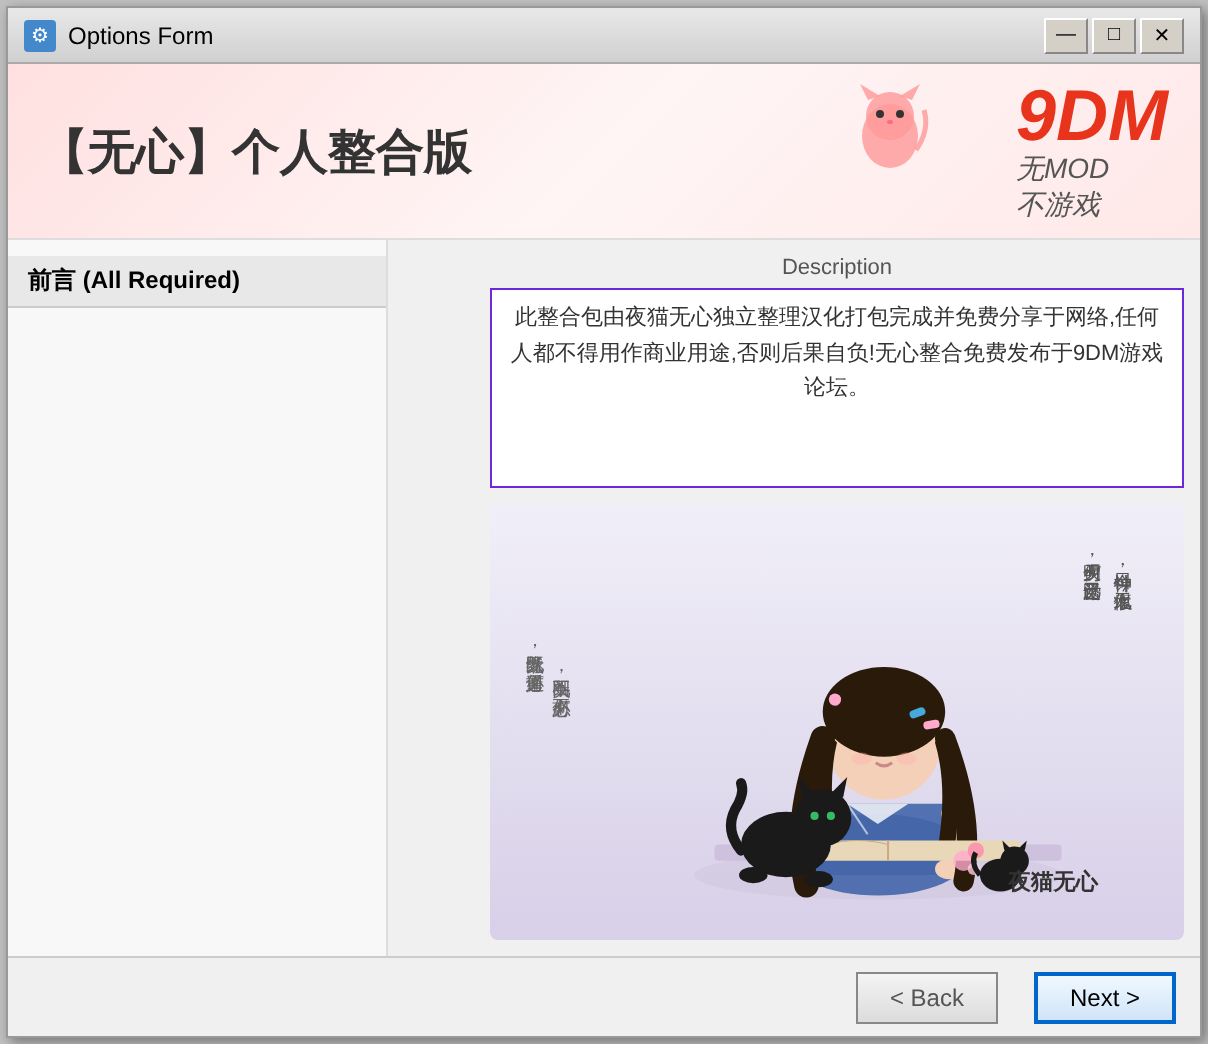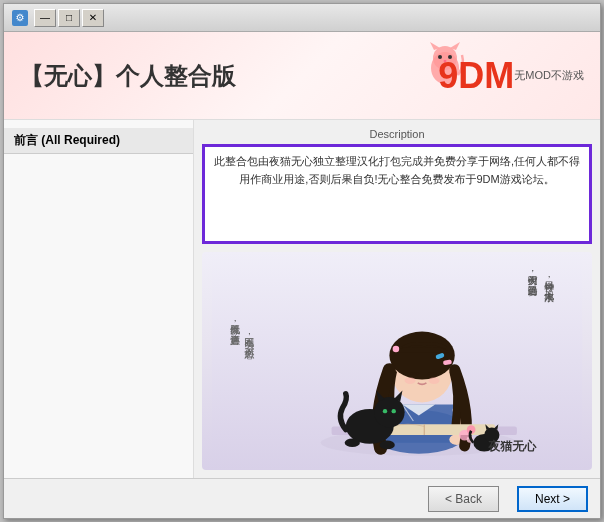--- a/index.html
+++ b/index.html
@@ -83,45 +83,47 @@
       font-weight: bold;
       color: #333;
       z-index: 1;
     }
     .header-logo-area {
       position: absolute;
       right: 16px;
       top: 50%;
       transform: translateY(-50%);
       display: flex;
-      flex-direction: row;
-      align-items: center;
+      flex-direction: column;
+      align-items: flex-start;
+      font-style: italic;
     }
     .logo-9dm {
       font-size: 36px;
       font-weight: bold;
       color: #e8341c;
       line-height: 1;
     }
     .logo-cat {
-      font-size: 11px;
+      font-size: 14px;
       color: #555;
       text-align: right;
     }
     
     .cat-icon-header {
       position: absolute;
       right: 130px;
       top: 8px;
     }
     
     .content-area {
       display: flex;
       flex: 1;
       overflow: hidden;
+      gap: 43px;
     }
     
     .left-panel {
       width: 190px;
       background: #f8f8f8;
       border-right: 1px solid #ddd;
       padding: 8px 0;
       flex-shrink: 0;
     }
     .section-header {
@@ -153,21 +155,21 @@
       padding: 8px;
       overflow: hidden;
       text-align: center;
     }
     .description-label {
       font-size: 11px;
       color: #555;
       margin-bottom: 4px;
     }
     .description-box {
-      border: 3px solid #6d28d9;
+      border: 1px solid #6d28d9;
       background: white;
       padding: 6px;
       font-size: 11px;
       color: #333;
       line-height: 1.6;
       height: 100px;
       overflow-y: auto;
       flex-shrink: 0;
       position: relative;
     }
@@ -227,20 +229,21 @@
   </style>
 </head>
 <body>
 
 <div class="window">
 
   <div class="titlebar">
     <div class="titlebar-icon">
       <span>⚙</span>
     </div>
+    <span class="titlebar-title">Options Form</span>
     <div class="titlebar-buttons">
       <button class="titlebar-btn">—</button>
       <button class="titlebar-btn">□</button>
       <button class="titlebar-btn">✕</button>
     </div>
   </div>
 
   <div class="header-banner">
     <span class="header-title">【无心】个人整合版</span>
 

